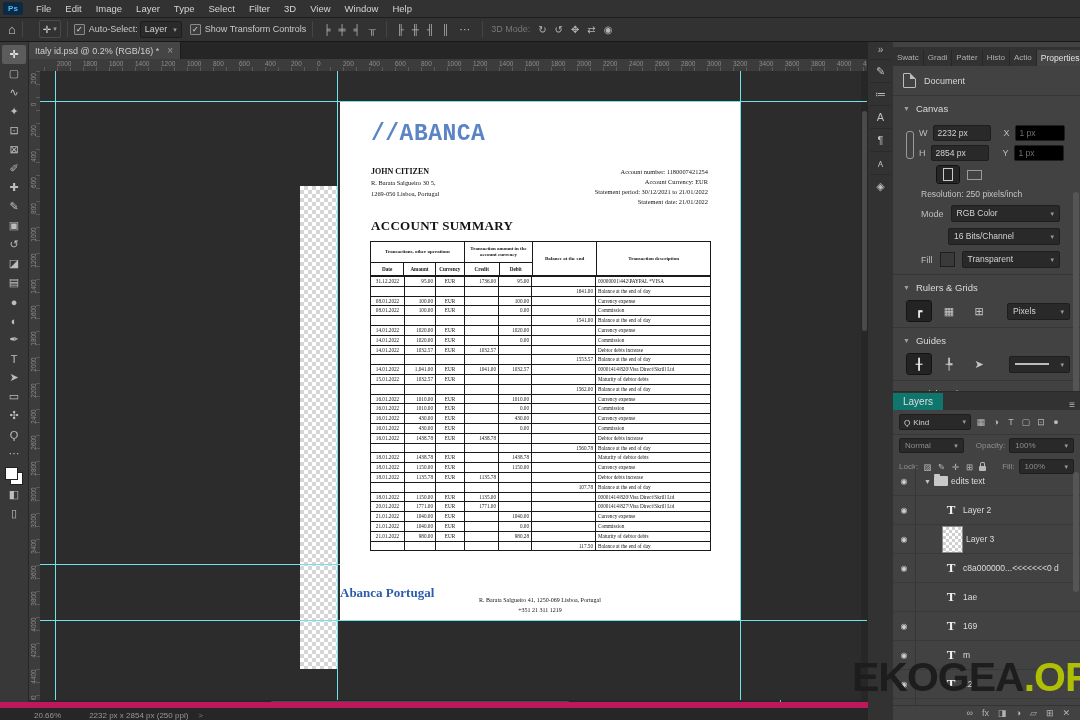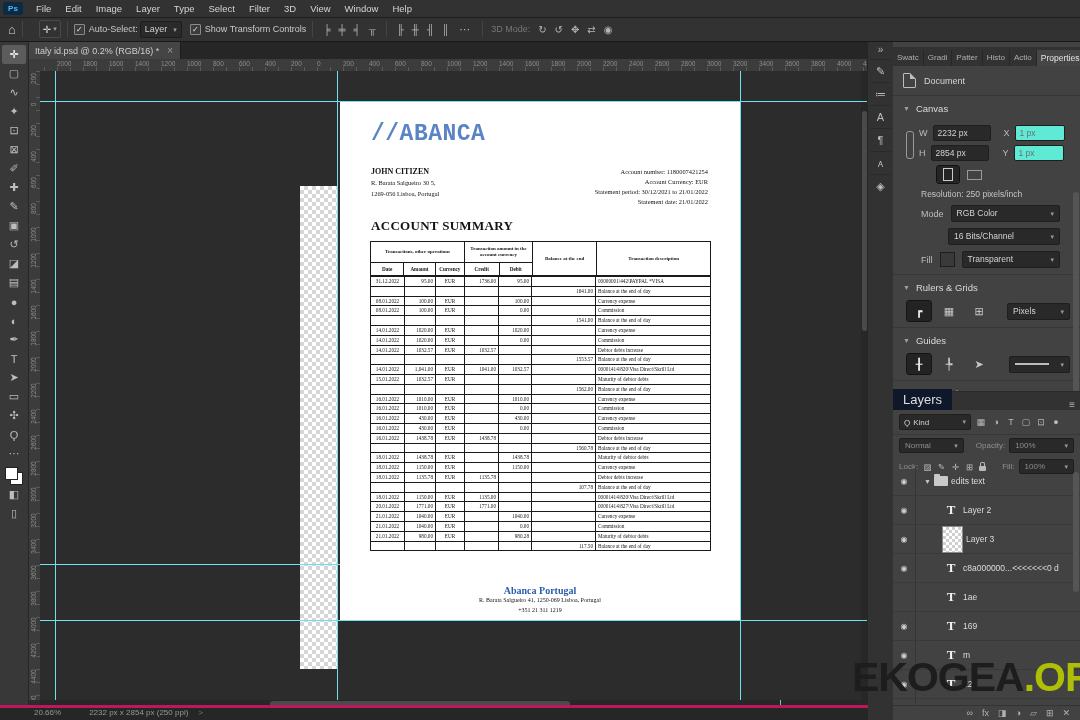--- a/index.html
+++ b/index.html
@@ -77,21 +77,21 @@
   .w93{width:93px}.w67{width:67px;border-left:1px solid #1a1a1a}
   .c0{width:33px}.c1{width:31px}.c2{width:29px}.c3{width:34px}.c4{width:33px}.c5{width:64px}.c6{width:114px}
   .sth-sub .tc+.tc{border-left:1px solid #1a1a1a}
   .trow{display:flex;height:9.8px;box-sizing:border-box;border-top:1px solid #1a1a1a}
   .trow .tc{box-sizing:border-box;line-height:8.6px;overflow:hidden;white-space:nowrap}
   .trow .tc+.tc{border-left:1px solid #1a1a1a}
   .trow .c0{text-align:center}
   .trow .c1,.trow .c3,.trow .c4,.trow .c5{text-align:right;padding-right:2px}
   .trow .c2{text-align:center}
   .trow .c6{padding-left:2px}
-  .pfoot-name{position:absolute;left:0;right:0;top:484px;text-align:center;font-weight:bold;font-size:10px;color:#2b5cab}
+  .pfoot-name{position:absolute;left:0;right:0;top:484px;text-align:left;font-weight:bold;font-size:13px;color:#2b5cab}
   .pfoot-addr{position:absolute;left:0;right:0;top:496px;text-align:center;font-size:6px}
   .pfoot-phone{position:absolute;left:0;right:0;top:506px;text-align:center;font-size:6px}
   
   .dockstrip{position:absolute;right:187px;top:42px;width:25px;bottom:0;background:#323232;border-left:1px solid #262626;
              display:flex;flex-direction:column;align-items:center;z-index:14}
   .dockexpand{color:#b5b5b5;font-size:10px;margin:2px 0 4px}
   .dockicon{width:21px;height:22px;display:flex;align-items:center;justify-content:center;color:#bdbdbd;font-size:11px;
             border-top:1px solid #2a2a2a}
   
   .rightcol{position:absolute;right:0;top:42px;width:187px;bottom:0;background:#424242;z-index:13;overflow:hidden}
@@ -103,21 +103,21 @@
   .docicon{width:11px;height:13px;border:1px solid #bdbdbd;border-radius:1px;position:relative}
   .docicon::after{content:"";position:absolute;right:-1px;top:-1px;border:3px solid #424242;border-left-color:#bdbdbd;border-bottom-color:#bdbdbd}
   .sechead{display:flex;align-items:center;gap:6px;color:#dadada;font-size:9.5px;padding:7px 10px 5px}
   .sechev{font-size:7px;color:#9d9d9d}
   .secdiv{height:1px;background:#373737;margin:6px 0 0}
   .canvasgrid{position:relative;padding:2px 10px 0 14px}
   .chain{position:absolute;left:13px;top:12px;width:6px;height:26px;border:1px solid #9a9a9a;border-radius:3px}
   .chain::after{content:"";position:absolute;left:1px;top:10px;width:2px;height:4px;background:#424242}
   .cg-row{display:flex;align-items:center;gap:5px;margin:4px 0 4px 12px;font-size:9px;color:#bdbdbd}
   .fld{background:#292929;border:1px solid #1e1e1e;border-radius:2px;height:14px;line-height:14px;padding:0 4px;color:#d2d2d2;font-size:8.5px}
-  .fld.dis{color:#6f6f6f;background:#5eead4}
+  .fld.dis{color:#6f6f6f;background:#000000}
   .wfld{width:48px}.xfld{width:40px}
   .orient{display:flex;gap:4px;margin:5px 0 2px 30px}
   .orbtn{width:22px;height:17px;display:flex;align-items:center;justify-content:center;border-radius:2px}
   .orbtn.sel{background:#252525;outline:1px solid #111}
   .or-p{width:8px;height:11px;border:1px solid #c9c9c9}
   .or-l{width:13px;height:8px;border:1px solid #9a9a9a}
   .resline{margin:6px 0 2px 14px;font-size:8.5px;color:#c3c3c3}
   .moderow{display:flex;align-items:center;gap:7px;margin:6px 10px 0 14px;font-size:9px;color:#bdbdbd}
   .ddl{background:#292929;border:1px solid #1e1e1e;border-radius:2px;height:15px;line-height:15px;padding:0 5px;color:#d2d2d2;
        font-size:8.5px;display:flex;align-items:center;flex:1}
@@ -125,21 +125,21 @@
   .fillbox{width:13px;height:13px;background:#3a3a3a;border:1px solid #1e1e1e}
   .secbtnrow{display:flex;align-items:center;gap:6px;margin:3px 10px 4px 14px}
   .secbtn{width:24px;height:20px;display:flex;align-items:center;justify-content:center;color:#c6c6c6;font-size:11px;border-radius:2px}
   .secbtn.pressed{background:#232323;outline:1px solid #141414;color:#efefef}
   .unitddl{width:62px;margin-left:10px}
   .guideline{width:34px;height:2px;background:#bdbdbd;margin-right:4px}
   .pscroll{position:absolute;right:1px;top:150px;width:6px;height:200px;background:#555;border-radius:3px}
   
   .layers{position:absolute;left:0;right:0;top:349px;bottom:0;background:#424242;border-top:1px solid #2a2a2a}
   .ltabs{height:18px;background:#323232;display:flex;align-items:flex-end}
-  .ltab{background:#0f172a;color:#dedede;font-size:13px;padding:3px 10px}
+  .ltab{background:#0f766e;color:#dedede;font-size:10px;padding:3px 10px}
   .filterrow{display:flex;align-items:center;gap:3px;padding:4px 6px;border-bottom:1px solid #383838}
   .kindbox{display:flex;align-items:center;gap:3px;background:#292929;border:1px solid #1e1e1e;border-radius:2px;
            height:14px;padding:0 4px;color:#cfcfcf;font-size:8px;width:62px}
   .flticon{width:14px;height:14px;display:flex;align-items:center;justify-content:center;color:#b9b9b9;font-size:9px}
   .blendrow,.lockrow{display:flex;align-items:center;gap:4px;padding:3px 6px;font-size:8px;color:#8f8f8f}
   .mini{height:13px;line-height:13px;font-size:8px}
   .blenddrop{width:66px}
   .pct{width:34px}
   .lockicon{width:11px;height:12px;display:flex;align-items:center;justify-content:center;color:#b9b9b9;font-size:8.5px}
   .lockshape{width:7px;height:5px;background:#b9b9b9;border-radius:1px;position:relative;margin-top:4px}
@@ -155,22 +155,22 @@
   .lfolder::before{content:"";position:absolute;left:0;top:-2px;width:6px;height:2px;background:#c9c9c9;border-radius:1px 1px 0 0}
   .lthumb-t{width:18px;text-align:center;color:#f2f2f2;font-size:13px;font-weight:bold;font-family:"Liberation Serif",serif}
   .lthumb-px{width:19px;height:25px;border:1px solid #8a8a8a;
      background-image:conic-gradient(#cfcfcf 25%,#ffffff 0 50%,#cfcfcf 0 75%,#ffffff 0);background-size:6px 6px}
   .lname{color:#dcdcdc;font-size:8.5px;white-space:nowrap;overflow:hidden}
   .lbottom{position:absolute;left:0;right:0;bottom:0;height:14px;border-top:1px solid #333;background:#424242;
            display:flex;align-items:center;justify-content:flex-end;gap:9px;padding-right:10px}
   .bticon{color:#b2b2b2;font-size:9px}
   .lscroll{position:absolute;right:1px;top:80px;width:6px;height:120px;background:#555;border-radius:3px}
   
-  .statusbar{position:absolute;left:0;bottom:0;height:12px;right:212px;background:#262626;border-top:3px solid #be185d;
-             display:flex;align-items:flex-start;color:#979797;font-size:8px;z-index:16}
+  .statusbar{position:absolute;left:0;bottom:0;height:12px;right:212px;background:#262626;border-top:6px solid #be185d;
+             display:flex;align-items:flex-end;color:#979797;font-size:8px;z-index:16}
   .sb-zoom{margin-left:34px}
   .sb-info{margin-left:28px}
   .sb-chev{margin-left:10px;color:#7a7a7a}
   
   .watermark{position:absolute;left:852px;top:654px;z-index:99;font-weight:bold;font-size:41px;letter-spacing:-1px;white-space:nowrap}
   .wm-dark{color:#1d1d1d}
   .wm-green{color:#aebf06}
 </style>
 </head>
 <body>

